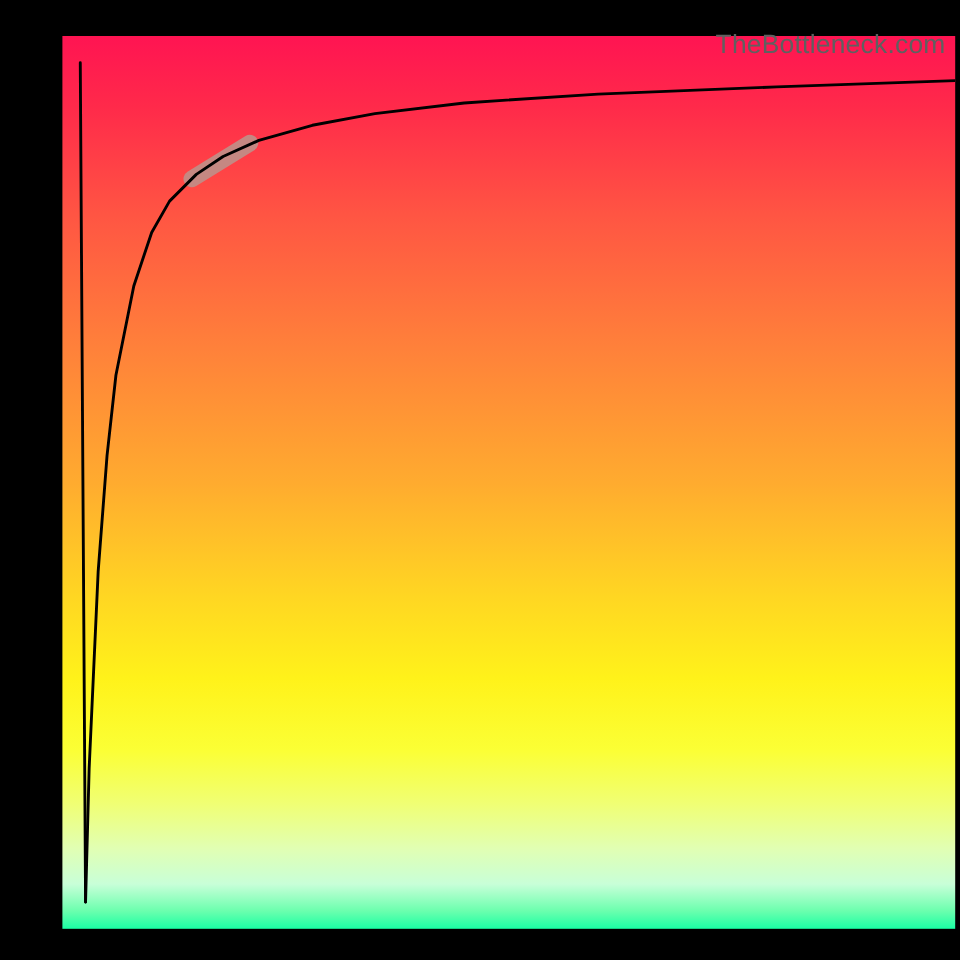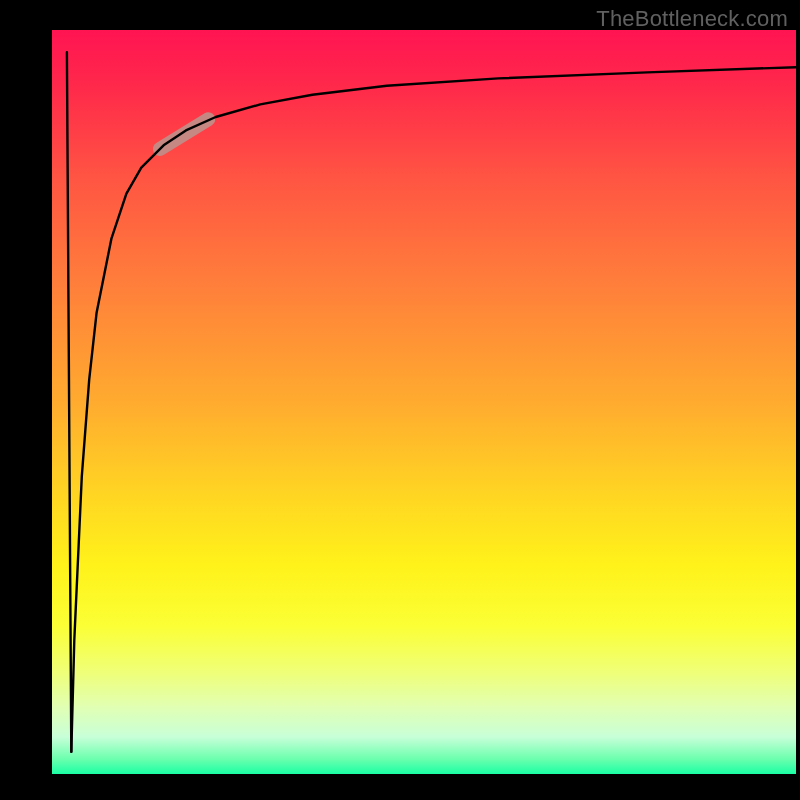--- a/index.html
+++ b/index.html
@@ -6,21 +6,21 @@
   body {
     width: 800px;
     height: 800px;
     background: #000;
     position: relative;
     font-family: Arial, Helvetica, sans-serif;
     overflow: hidden;
   }
   .watermark {
     position: absolute;
-    top: 6px;
+    top: 24px;
     right: 12px;
     font-size: 22px;
     font-weight: 400;
     color: #606060;
     letter-spacing: 0.2px;
     z-index: 20;
   }
   .plot-wrap {
     position: absolute;
     left: 52px;

